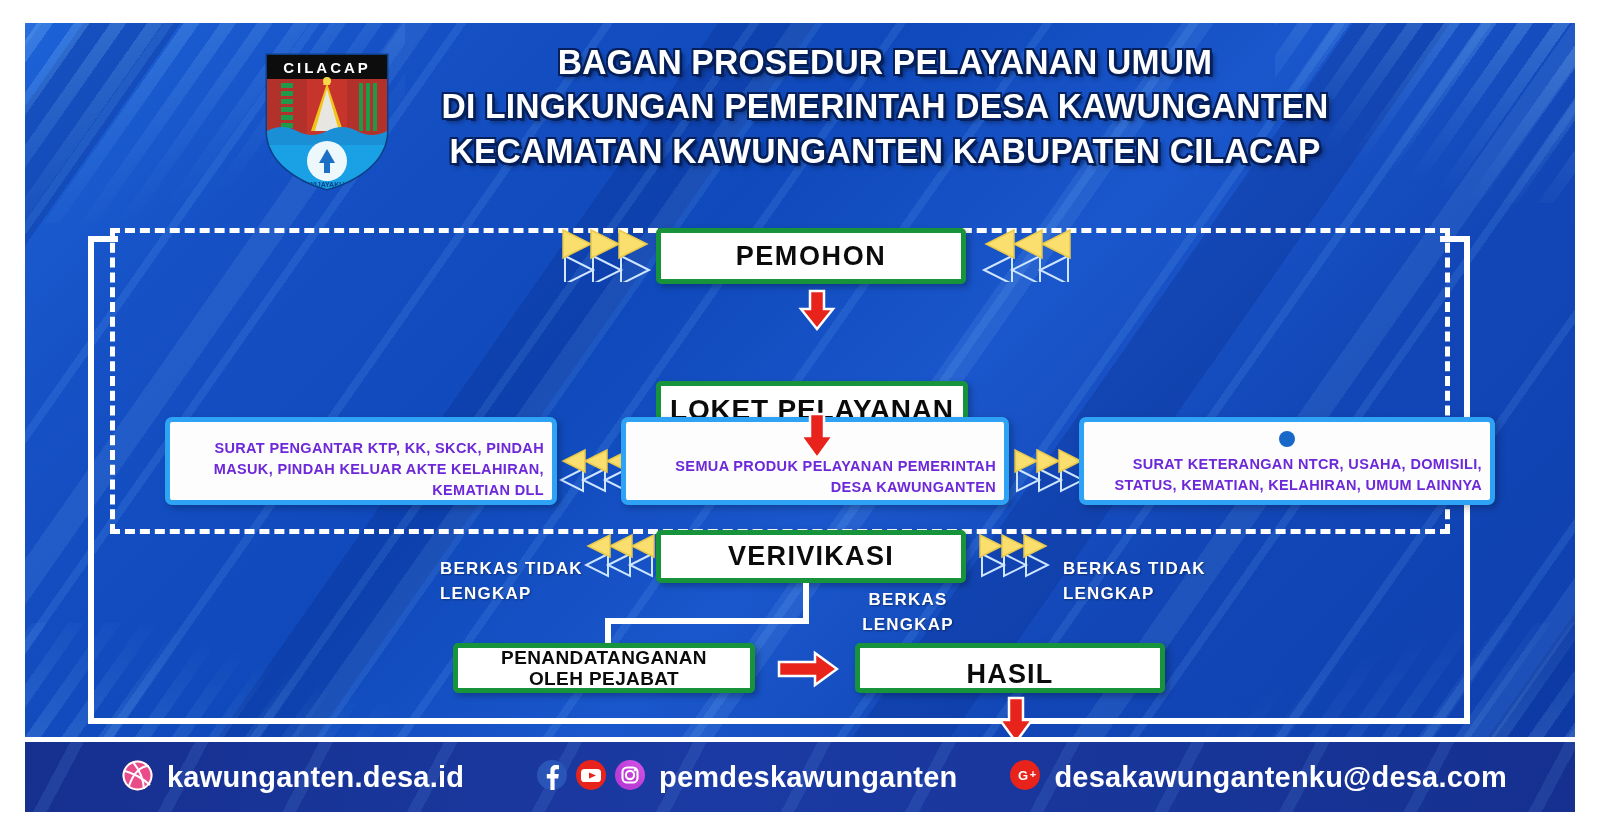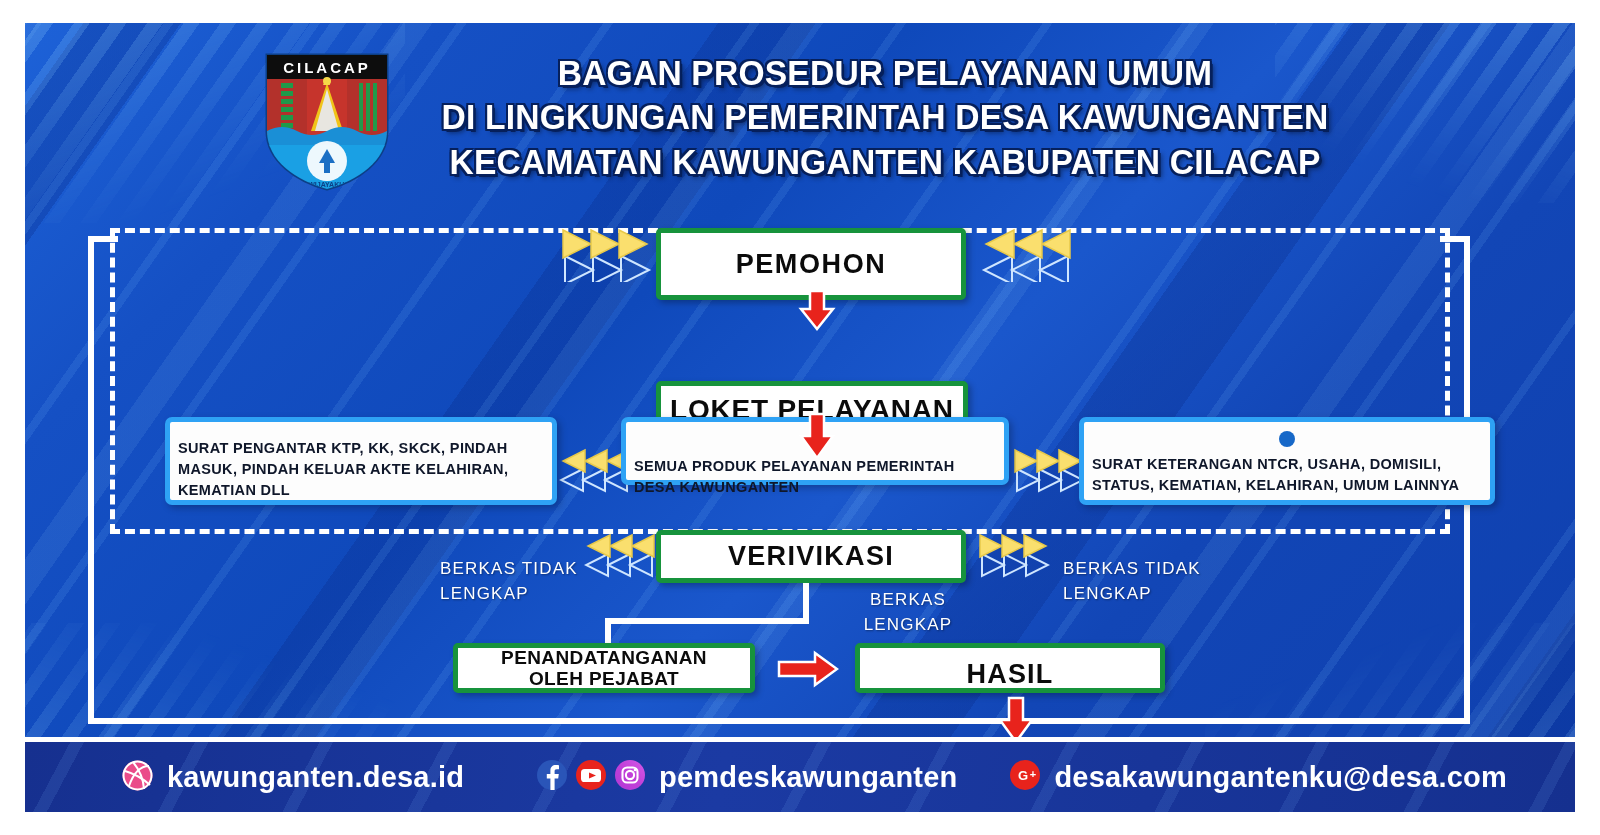--- a/index.html
+++ b/index.html
@@ -85,21 +85,21 @@
              -webkit-mask-image: linear-gradient(-20deg, #000 0%, transparent 78%);
              mask-image: linear-gradient(-20deg, #000 0%, transparent 78%); }
   #tick-tr { left: 1250px; top: -20px; width: 360px; height: 200px;
              -webkit-mask-image: linear-gradient(200deg, #000 0%, transparent 80%);
              mask-image: linear-gradient(200deg, #000 0%, transparent 80%); }
 
   
   #emblem { position: absolute; left: 228px; top: 22px; width: 148px; height: 150px; }
 
   #title-block {
-    position: absolute; left: 380px; top: 28px; width: 960px;
+    position: absolute; left: 380px; top: 17px; width: 960px;
     text-align: center;
   }
   .title-line {
     font-family: "Liberation Sans Narrow", "Liberation Sans", sans-serif;
     font-weight: 700;
     font-size: 35px;
     letter-spacing: 0.2px;
     line-height: 1.27;
     color: #ffffff;
     transform: scaleX(0.96);
@@ -144,21 +144,21 @@
   }
   .gbox .lbl {
     font-family: "Liberation Sans Narrow", "Liberation Sans", sans-serif;
     font-weight: 700;
     color: #0b0b0b;
     text-align: center;
     line-height: 1.12;
     letter-spacing: 0.3px;
   }
 
-  #box-pemohon { left: 631px; top: 205px; width: 310px; height: 72px; }
+  #box-pemohon { left: 631px; top: 205px; width: 310px; height: 56px; }
   #box-pemohon .lbl { font-size: 27px; letter-spacing: 1.6px; }
 
   #box-loket { left: 631px; top: 310px; width: 312px; height: 57px; margin-top: 48px; }
   #box-loket .lbl { font-size: 28px; letter-spacing: 0.8px; }
 
   #box-verivikasi { left: 631px; top: 507px; width: 310px; height: 53px; }
   #box-verivikasi .lbl { font-size: 27px; letter-spacing: 1.3px; }
 
   #box-ttd { left: 428px; top: 620px; width: 302px; height: 50px; }
   #box-ttd .lbl { font-size: 19px; letter-spacing: 0.4px; }
@@ -178,28 +178,28 @@
   }
   .ibox .dot {
     width: 16px; height: 16px; border-radius: 50%;
     background: #1768c8;
     margin-bottom: 7px;
   }
   .ibox .itxt {
     font-family: "Liberation Sans Narrow", "Liberation Sans", sans-serif;
     font-weight: 700;
     font-size: 14.5px;
-    color: #0f172a;
-    text-align: left;
+    color: #6d28d9;
+    text-align: right;
     line-height: 1.45;
     letter-spacing: 0.35px;
     padding: 0 8px;
   }
   #ibox-left   { left: 140px; top: 394px; width: 392px; height: 88px; }
-  #ibox-center { left: 596px; top: 394px; width: 388px; height: 68px; padding-top: 34px; }
+  #ibox-center { left: 596px; top: 394px; width: 388px; height: 88px; padding-top: 34px; }
   #ibox-right  { left: 1054px; top: 394px; width: 416px; height: 88px; }
 
   
   #arrow-center-box {
     position: absolute; left: 773px; top: 389px;
   }
 
   
   .red-arrow-down { position: absolute; }
   #arrow-pemohon-loket { left: 773px; top: 266px; }
@@ -213,21 +213,21 @@
   #ytrip-right-top  { left: 953px; top: 203px; }
   #ytrip-left-mid   { left: 534px; top: 424px; }
   #ytrip-right-mid  { left: 988px; top: 424px; }
   #ytrip-left-ver   { left: 559px; top: 509px; }
   #ytrip-right-ver  { left: 953px; top: 509px; }
 
   
   .note {
     position: absolute;
     font-family: "Liberation Sans Narrow", "Liberation Sans", sans-serif;
-    font-weight: 400;
+    font-weight: 700;
     font-size: 17px;
     color: #ffffff;
     line-height: 1.45;
     letter-spacing: 1.2px;
     white-space: pre-line;
     text-shadow: 1px 1px 2px rgba(0,0,0,0.4);
   }
   #note-left  { left: 415px; top: 534px; width: 190px; }
   #note-right { left: 1038px; top: 534px; width: 190px; }
   #note-lengkap { left: 808px; top: 565px; width: 150px; text-align: center; }

